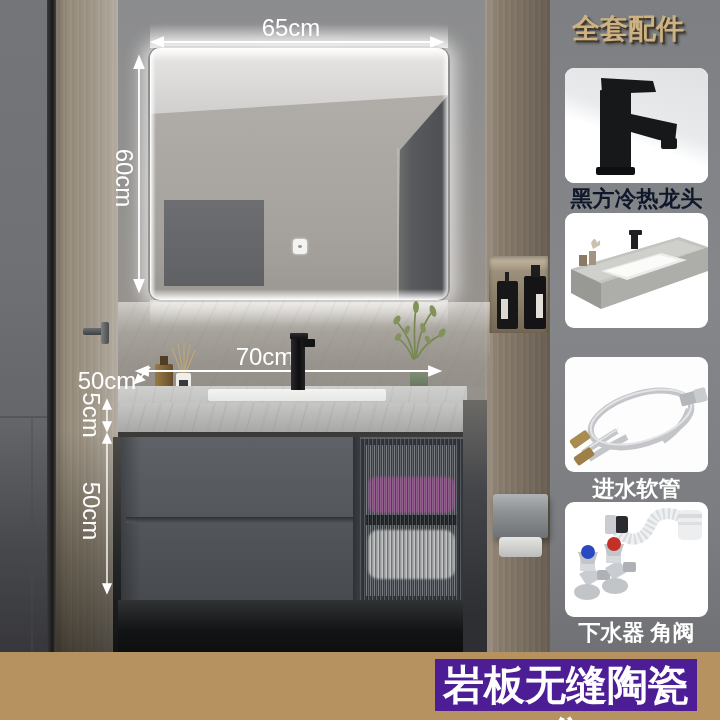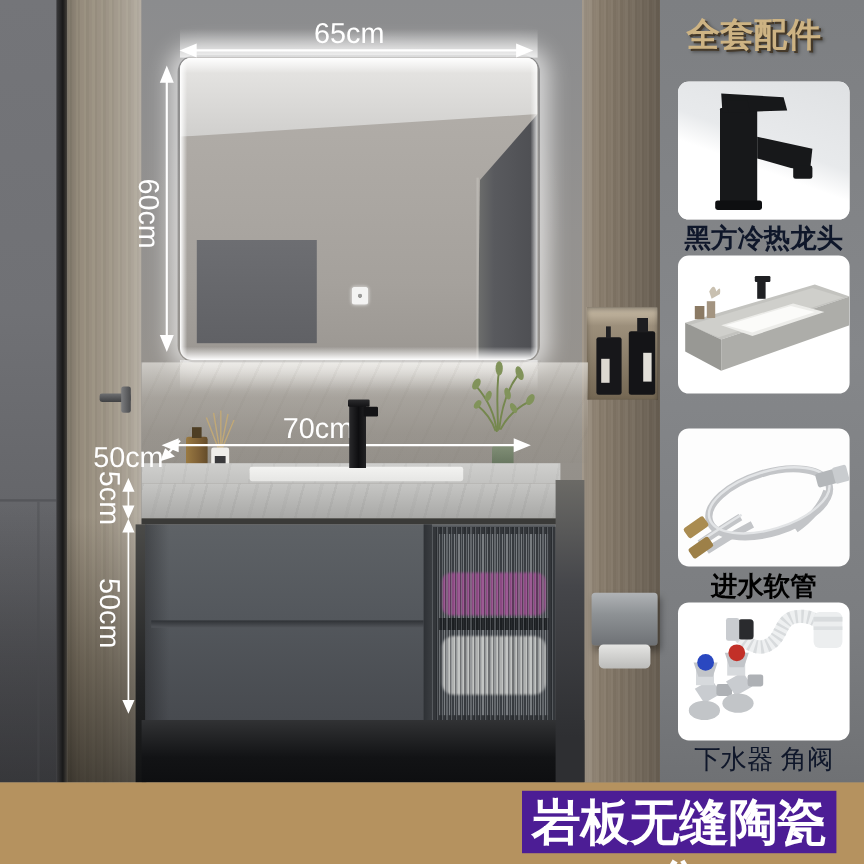--- a/index.html
+++ b/index.html
@@ -228,21 +228,21 @@
       <g fill="none" stroke="#e2e4e6" stroke-width="2">
         <ellipse cx="76" cy="60" rx="52" ry="24" transform="rotate(-17 76 60)"></ellipse>
         <path d="M19 94 C31 86 43 78 53 72"></path>
       </g>
       <rect x="4" y="84" width="20" height="10" rx="2" fill="#aa8c51" transform="rotate(-35 4 84)"></rect>
       <rect x="8" y="101" width="20" height="10" rx="2" fill="#9d8048" transform="rotate(-35 8 101)"></rect>
       <rect x="114" y="38" width="17" height="12" rx="2" fill="#b4b7ba" transform="rotate(-15 114 38)"></rect>
       <rect x="128" y="33" width="12" height="14" rx="2" fill="#c9cccf" transform="rotate(-15 128 33)"></rect>
     </svg>
   </div>
-  <div class="abs" style="left:565px;top:474px;width:143px;height:26px;font-size:22px;font-weight:bold;color:#000000;text-align:center;letter-spacing:0px;">进水软管</div>
+  <div class="abs" style="left:565px;top:474px;width:143px;height:26px;font-size:22px;font-weight:bold;color:#ffffff;text-align:center;letter-spacing:0px;">进水软管</div>
 
   <div class="abs" style="left:565px;top:502px;width:143px;height:115px;background:#ffffff;border-radius:9px;overflow:hidden;">
     <svg class="abs" style="left:0;top:0;" width="143" height="115" viewBox="0 0 143 115">
       <path d="M44 22 C58 34 64 40 74 36 C88 30 84 14 98 12 C110 10 120 16 122 24" fill="none" stroke="#eef0f1" stroke-width="11"></path>
       <path d="M44 22 C58 34 64 40 74 36 C88 30 84 14 98 12 C110 10 120 16 122 24" fill="none" stroke="#d8dbdd" stroke-width="11" stroke-dasharray="2 3"></path>
       <rect x="113" y="8" width="24" height="30" rx="5" fill="#eceeef"></rect>
       <rect x="113" y="12" width="24" height="4" fill="#d8dbdd"></rect>
       <rect x="113" y="20" width="24" height="3" fill="#dde0e2"></rect>
       <rect x="50" y="14" width="13" height="17" rx="3" fill="#2a2b2e"></rect>
       <rect x="40" y="13" width="11" height="19" rx="2" fill="#c9ccd0"></rect>
@@ -257,20 +257,20 @@
       <g>
         <polygon points="40,66 54,58 62,70 48,78" fill="#c9ccd0"></polygon>
         <rect x="41" y="46" width="15" height="15" fill="#d7dadd"></rect>
         <polygon points="39,42 59,42 55,54 43,54" fill="#c2c5c9"></polygon>
         <circle cx="49" cy="42" r="7" fill="#c23028"></circle>
         <rect x="58" y="60" width="13" height="10" rx="2" fill="#aeb1b5"></rect>
         <ellipse cx="50" cy="84" rx="13" ry="8" fill="#c2c5c8"></ellipse>
       </g>
     </svg>
   </div>
-  <div class="abs" style="left:565px;top:618px;width:143px;height:26px;font-size:22px;font-weight:normal;color:#0f172a;text-align:center;letter-spacing:0px;">下水器 角阀</div>
+  <div class="abs" style="left:565px;top:618px;width:143px;height:26px;font-size:22px;font-weight:bold;color:#ffffff;text-align:center;letter-spacing:0px;">下水器 角阀</div>
 
   <div class="abs" style="left:0;top:652px;width:720px;height:68px;background:#b5925f;"></div>
 
 
   <div class="abs" style="left:435px;top:659px;width:262px;height:52px;background:#4c1d95;color:#ffffff;font-weight:bold;font-size:41px;line-height:52px;text-align:center;">岩板无缝陶瓷盆</div>
 
 </div>
 
 </body></html>

